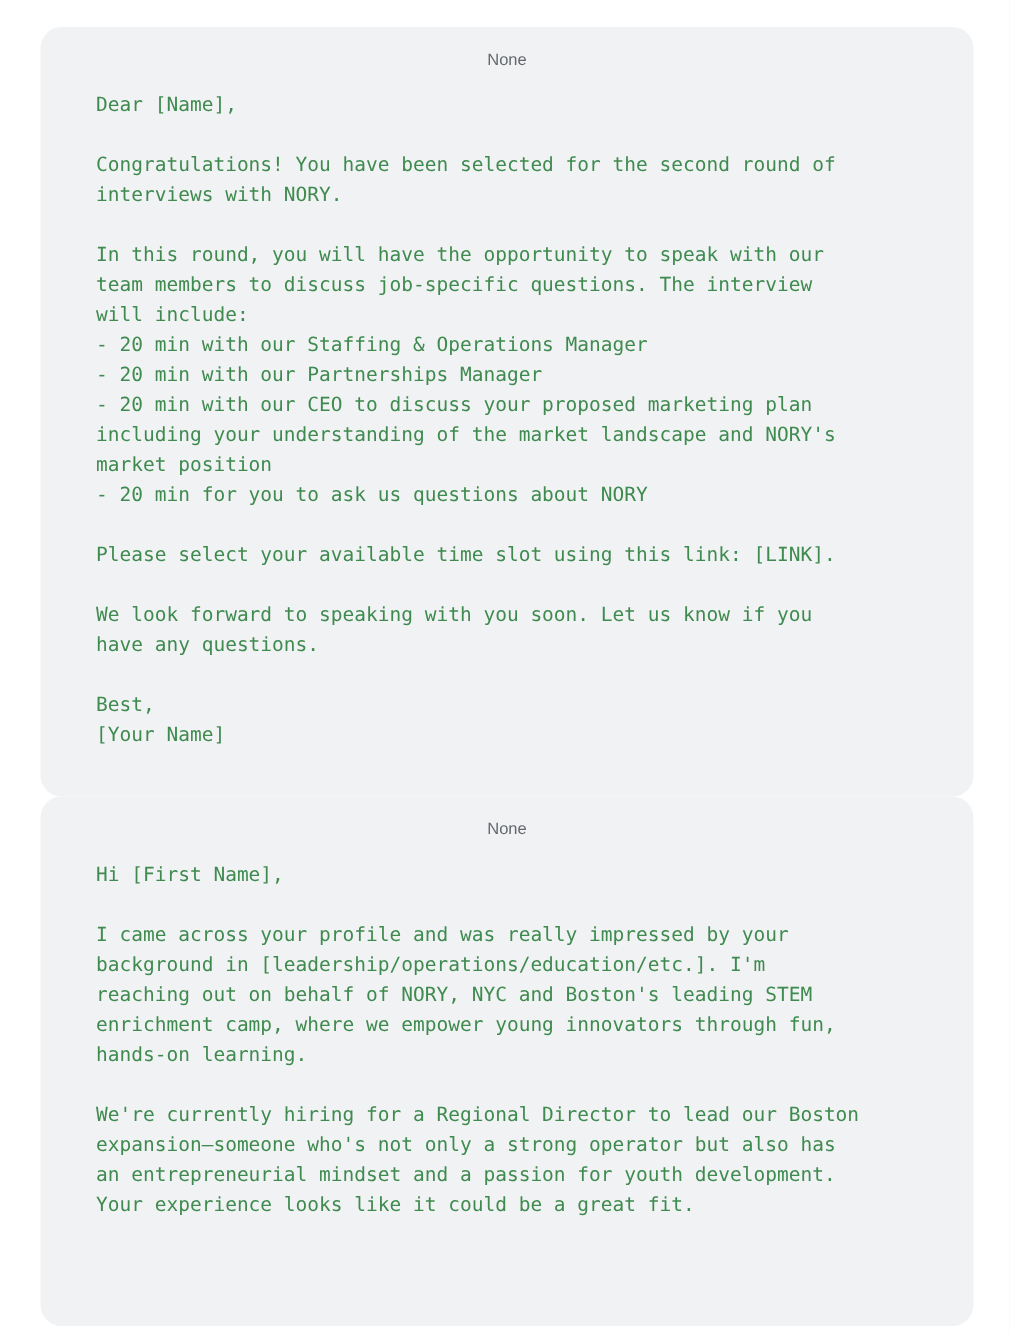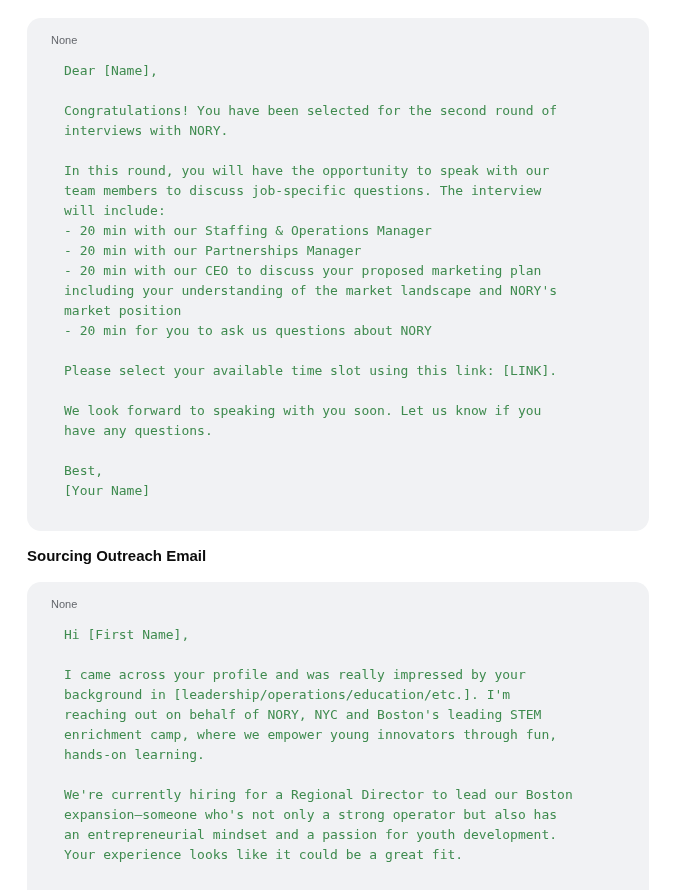--- a/index.html
+++ b/index.html
@@ -22,20 +22,21 @@
     padding: 14px 24px 17px 24px;
     box-sizing: border-box;
     width: 622px;
   }
   .code-lang-label {
     font-family: "Liberation Sans", sans-serif;
     font-size: 11px;
     line-height: 16px;
     color: #64676c;
     margin-bottom: 2px;
+    text-align: center;
   }
   .code-text {
     margin: 13px;
     font-family: "DejaVu Sans Mono", "Liberation Mono", monospace;
     font-size: 13px;
     line-height: 20px;
     color: #3f8b4f;
     white-space: pre;
     overflow: hidden;
   }
@@ -72,21 +73,20 @@
 
 Please select your available time slot using this link: [LINK].
 
 We look forward to speaking with you soon. Let us know if you
 have any questions.
 
 Best,
 [Your Name]</pre>
   </div>
 
-  <div class="section-heading">Sourcing Outreach Email</div>
 
   <div class="code-block">
     <div class="code-lang-label">None</div>
     <pre class="code-text">Hi [First Name],
 
 I came across your profile and was really impressed by your
 background in [leadership/operations/education/etc.]. I'm
 reaching out on behalf of NORY, NYC and Boston's leading STEM
 enrichment camp, where we empower young innovators through fun,
 hands-on learning.

